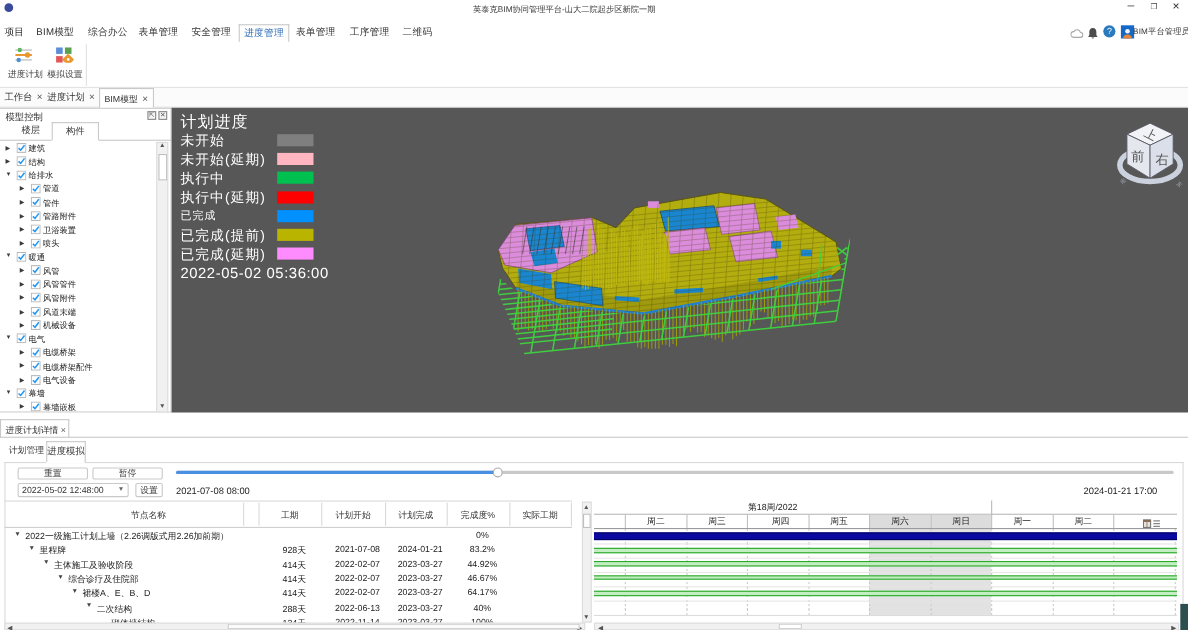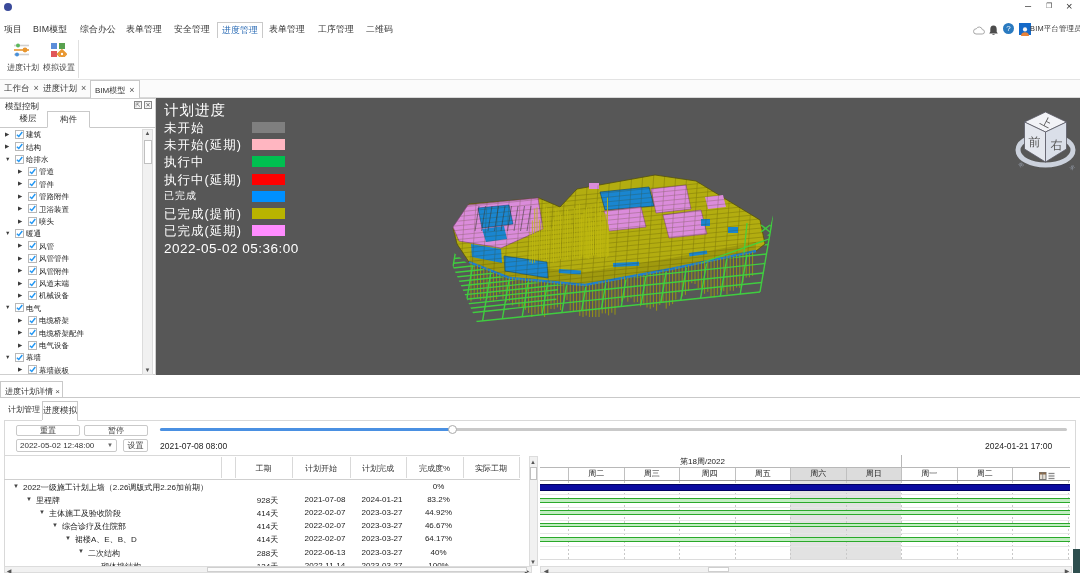--- a/index.html
+++ b/index.html
@@ -38,20 +38,21 @@
 .gname{position:absolute;top:2.5px;white-space:nowrap}
 .gc{position:absolute;top:2.5px;text-align:center}
 .ghead{position:absolute;top:2px;text-align:center;font-size:8px;color:#333}
 .sb{position:absolute;background:#f1f1f1;border:1px solid #dcdcdc}
 .sbarrow{position:absolute;font-size:6px;color:#555;text-align:center}
 </style></head>
 <body>
 
 <div class="titlebar">
   <div style="position:absolute;left:4px;top:3px;width:8px;height:8px;border-radius:50%;background:#3a4a9a"></div>
+  <div class="title">英泰克BIM协同管理平台-山大二院起步区新院一期</div>
   <div class="winbtn" style="left:1025px;top:-1px;font-size:11px">–</div>
   <div class="winbtn" style="left:1046px;top:2px;font-size:7px">❐</div>
   <div class="winbtn" style="left:1066px;top:0px;font-size:11px;color:#333">×</div>
 </div>
 
 <div class="menubar">
   <span class="mi" style="left:4px">项目</span>
   <span class="mi" style="left:33px">BIM模型</span>
   <span class="mi" style="left:80px">综合办公</span>
   <span class="mi" style="left:126px">表单管理</span>
@@ -639,20 +640,21 @@
   <div style="position:absolute;left:160px;top:52px;width:907px;height:3px;background:#c9c9c9;border-radius:2px"></div>
   <div style="position:absolute;left:160px;top:52px;width:292px;height:3px;background:#4a90e2;border-radius:2px"></div>
   <div style="position:absolute;left:448px;top:49px;width:9px;height:9px;border-radius:50%;background:#fff;border:1px solid #aaa"></div>
 
   <div class="btn" style="left:16px;top:63px;width:101px;height:13px;border-radius:2px;text-align:left;padding-left:3px;line-height:12px">2022-05-02 12:48:00<span style="float:right;margin-right:3px;color:#666;font-size:6px;line-height:11px">▼</span></div>
   <div class="btn" style="left:123px;top:63px;width:25px;height:13px;line-height:12px">设置</div>
   <div style="position:absolute;left:160px;top:65px;font-size:8.5px;color:#222">2021-07-08 08:00</div>
   <div style="position:absolute;left:985px;top:65px;font-size:8.5px;color:#222">2024-01-21 17:00</div>
 
   <div style="position:absolute;left:4px;top:79px;width:516px;height:25px;border-top:1px solid #d9d9d9;border-bottom:1px solid #cfcfcf"></div>
+  <div class="ghead" style="left:4px;top:87px;width:262px">节点名称</div>
   <div class="ghead" style="left:235px;top:87px;width:57px">工期</div>
   <div class="ghead" style="left:292px;top:87px;width:58px">计划开始</div>
   <div class="ghead" style="left:350px;top:87px;width:56px">计划完成</div>
   <div class="ghead" style="left:406px;top:87px;width:57px">完成度%</div>
   <div class="ghead" style="left:463px;top:87px;width:56px">实际工期</div>
 
   <div style="position:absolute;left:221px;top:81px;width:1px;height:21px;background:#d9d9d9"></div>
   <div style="position:absolute;left:235px;top:81px;width:1px;height:21px;background:#d9d9d9"></div>
   <div style="position:absolute;left:292px;top:81px;width:1px;height:21px;background:#d9d9d9"></div>
   <div style="position:absolute;left:350px;top:81px;width:1px;height:21px;background:#d9d9d9"></div>

